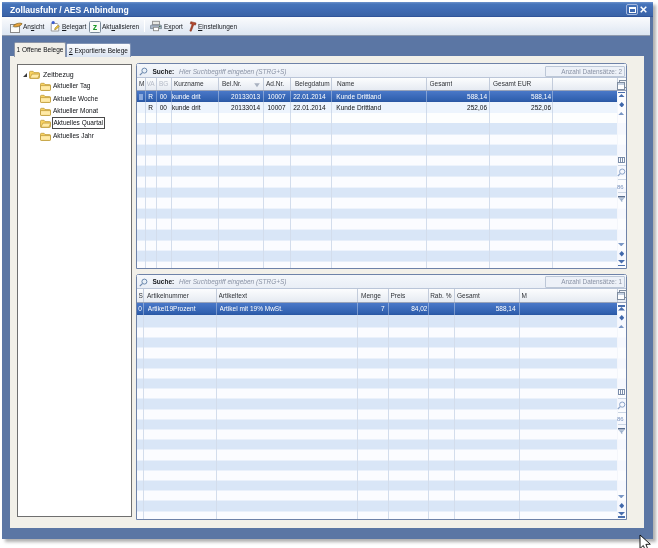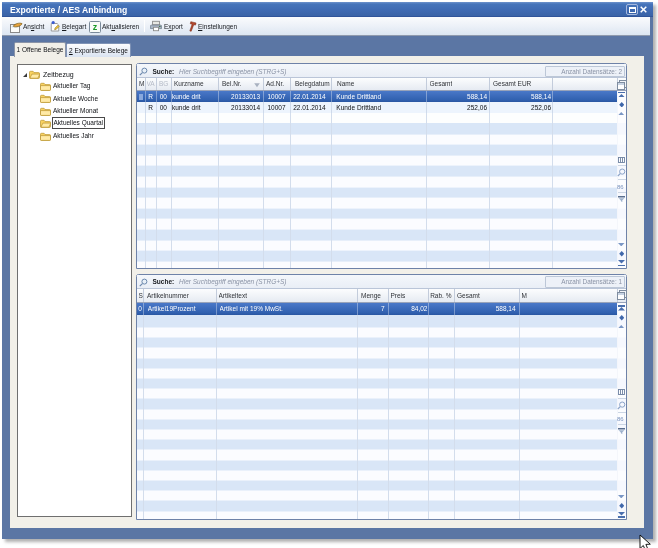--- a/index.html
+++ b/index.html
@@ -44,21 +44,21 @@
 .hb { position:absolute; width:1px; background:#c3ccdb; }
 .gline { position:absolute; width:1px; background:#d3ddec; }
 .hline { position:absolute; height:1px; background:#98a3ba; }
 .cell { position:absolute; font-size:6.5px; overflow:hidden; white-space:nowrap;}
 .sic { position:absolute; }
 </style>
 </head>
 <body>
 <div id="win"></div>
 <div id="title">
-    <div class="txt">Exportierte / AES Anbindung</div>
+    <div class="txt">Zollausfuhr / AES Anbindung</div>
   </div>
 <div id="btn-restore">
     <div class="sq"></div>
   </div>
 <svg class="abs" style="left:640px;top:5.5px" width="7" height="7" viewBox="0 0 7 7">
   <line x1="0.7" y1="0.7" x2="6.3" y2="6.3" stroke="#ffffff" stroke-width="1.5"></line>
   <line x1="6.3" y1="0.7" x2="0.7" y2="6.3" stroke="#ffffff" stroke-width="1.5"></line>
   </svg>
 <div id="toolbar"></div>
 <div id="page"></div>

